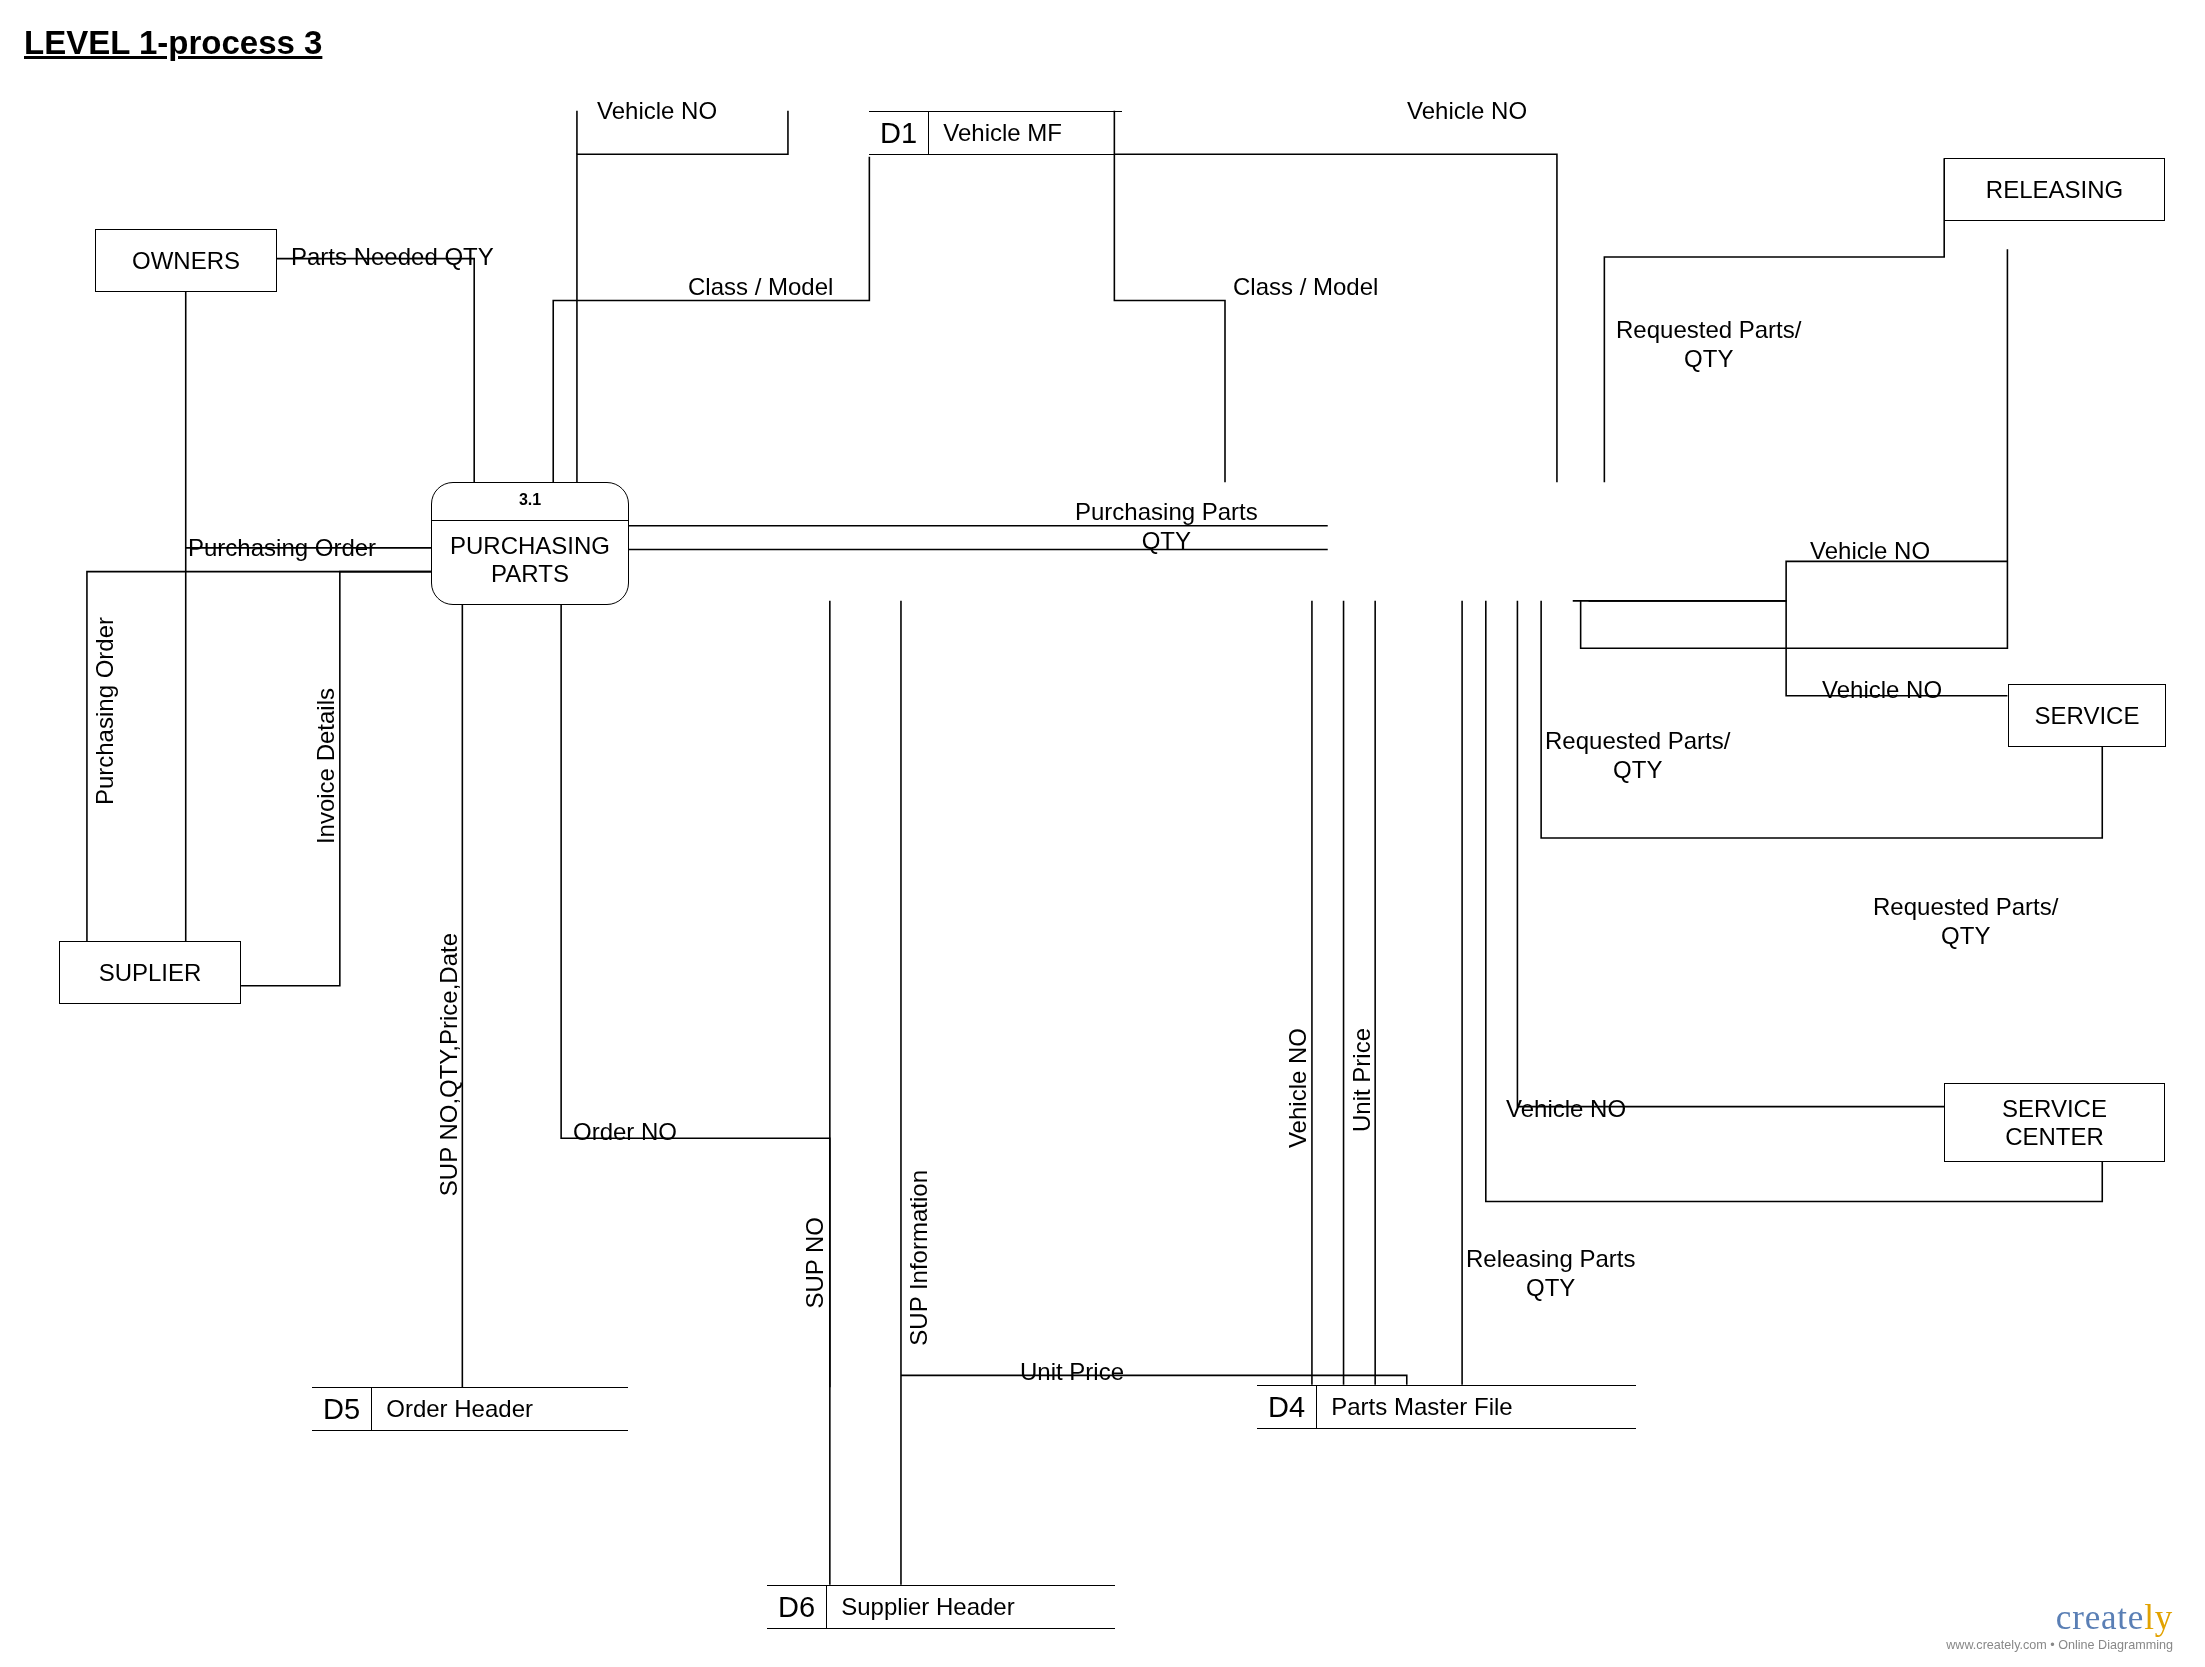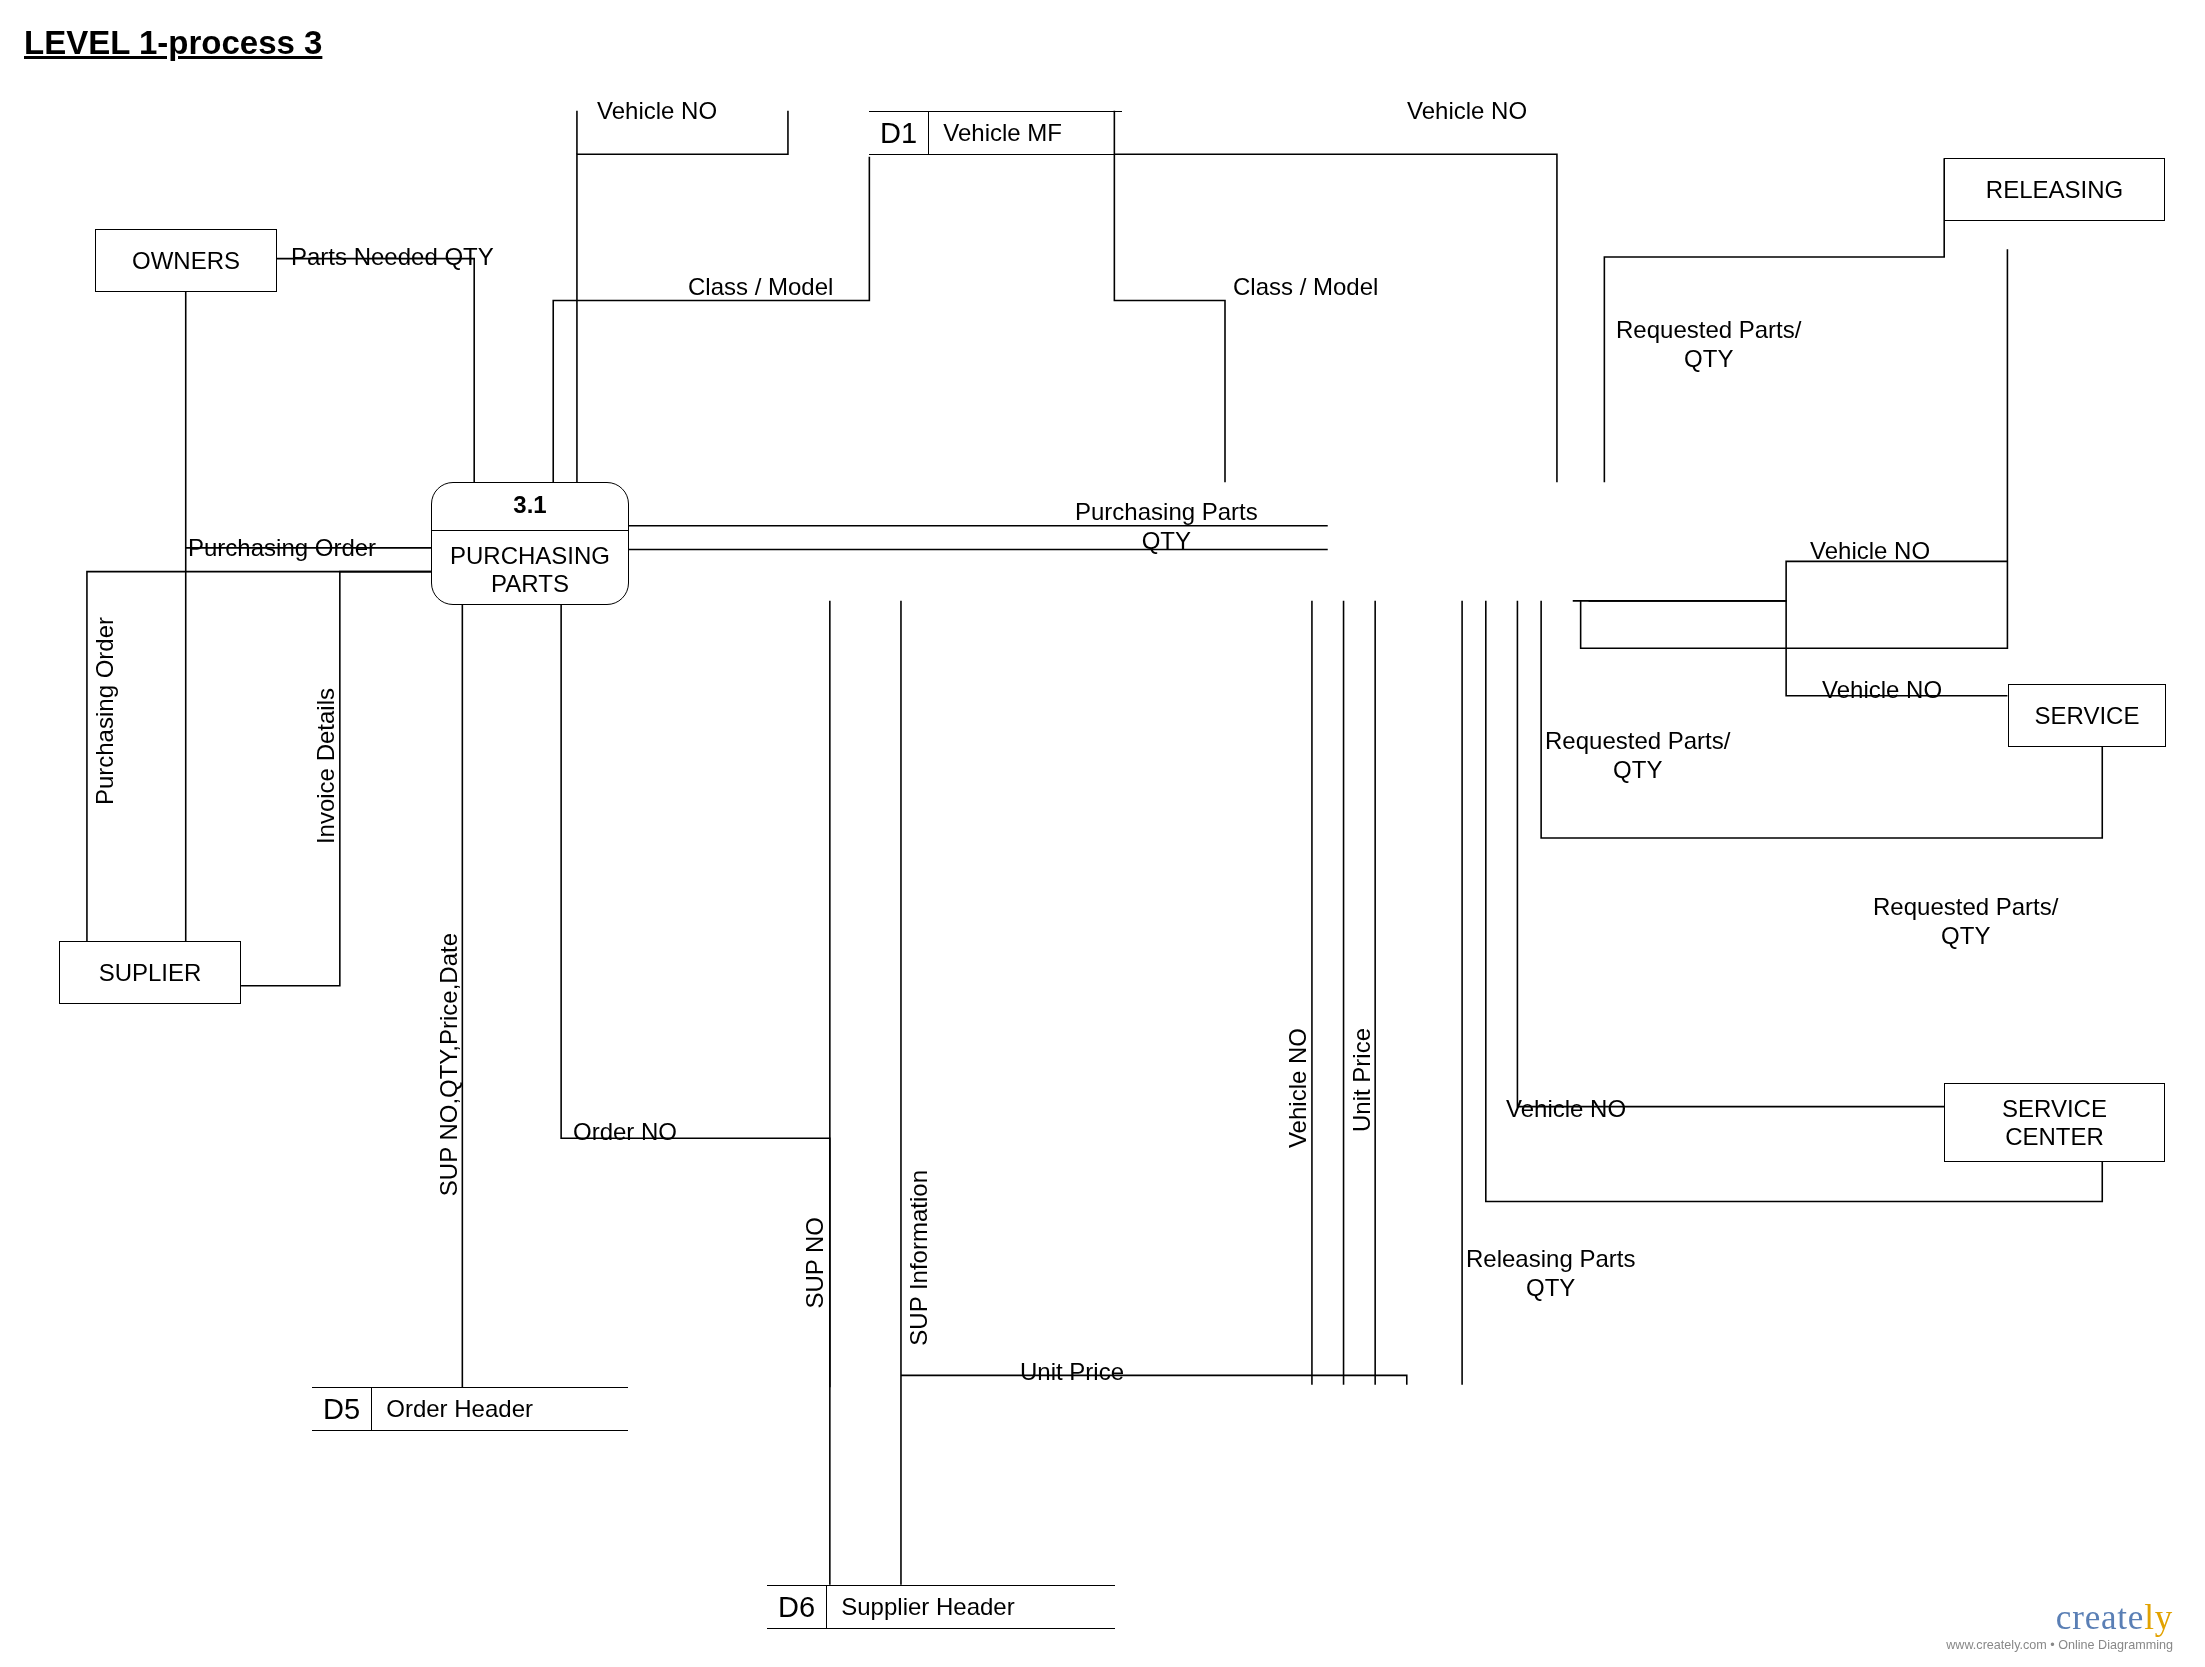--- a/index.html
+++ b/index.html
@@ -1,20 +1,20 @@
 <!DOCTYPE html>
 <html style="font-size:12.6px"><head>
 <meta charset="utf-8">
 <style>
   html,body{margin:0;padding:0;background:#fff;font-family:Arial,Helvetica,sans-serif}
   #stage{position:relative;width:2205px;height:1668px;background:#fff}
   .title{position:absolute;font-weight:bold;text-decoration:underline;font-size:33px}
   .entity{position:absolute;border:1.6px solid #000;background:#fff;display:flex;align-items:center;justify-content:center;text-align:center;font-size:24px;padding:6.3px;box-sizing:border-box}
   .process{position:absolute;border:1.6px solid #000;border-radius:22px;background:#fff;box-sizing:border-box}
-  .process .pid{text-align:center;font-weight:bold;font-size:24px;padding:8px 0 11px}
+  .process .pid{text-align:center;font-weight:bold;font-size:16px;padding:8px 0 11px}
   .process .pdiv{border-top:1.6px solid #000;height:0}
   .process .pname{text-align:center;font-size:24px;padding:11px 4.7px 8px}
   .datastore{position:absolute}
   .datastore .dbox{display:flex;align-items:stretch;border-top:1.6px solid #000;border-bottom:1.6px solid #000}
   .datastore .did{border-right:1.6px solid #000;padding:4.7px 11px;font-size:29px;display:flex;align-items:center}
   .datastore .dname{padding:4.7px 14.2px;font-size:24px;display:flex;align-items:center}
   .lbl{position:absolute;font-size:24px;white-space:nowrap;text-align:center;line-height:1.2}
   .vlbl{position:absolute;font-size:24px;white-space:nowrap;writing-mode:vertical-rl;transform:rotate(180deg)}
   svg{position:absolute;left:0;top:0}
   .logo{position:absolute;right:32px;bottom:16px;text-align:right;color:#5A7FB5;font-family:Georgia,serif}
@@ -103,20 +103,26 @@
       <div class="did">D5</div>
       <div class="dname">Order Header</div>
     </div>
   </div>
   <div class="datastore" style="left:767px;top:1585px;width:348px">
     <div class="dbox">
       <div class="did">D6</div>
       <div class="dname">Supplier Header</div>
     </div>
   </div>
+  <div class="datastore" style="left:1257px;top:1385px;width:379px">
+    <div class="dbox">
+      <div class="did">D4</div>
+      <div class="dname">Parts Master File</div>
+    </div>
+  </div>
 
   <div class="lbl" style="left:597px;top:97px">Vehicle NO</div>
   <div class="lbl" style="left:1407px;top:97px">Vehicle NO</div>
   <div class="lbl" style="left:291px;top:243px">Parts Needed QTY</div>
   <div class="lbl" style="left:688px;top:273px">Class / Model</div>
   <div class="lbl" style="left:1233px;top:273px">Class / Model</div>
   <div class="lbl" style="left:1616px;top:316px;white-space:pre">Requested Parts/
 QTY</div>
   <div class="lbl" style="left:1545px;top:727px;white-space:pre">Requested Parts/
 QTY</div>

